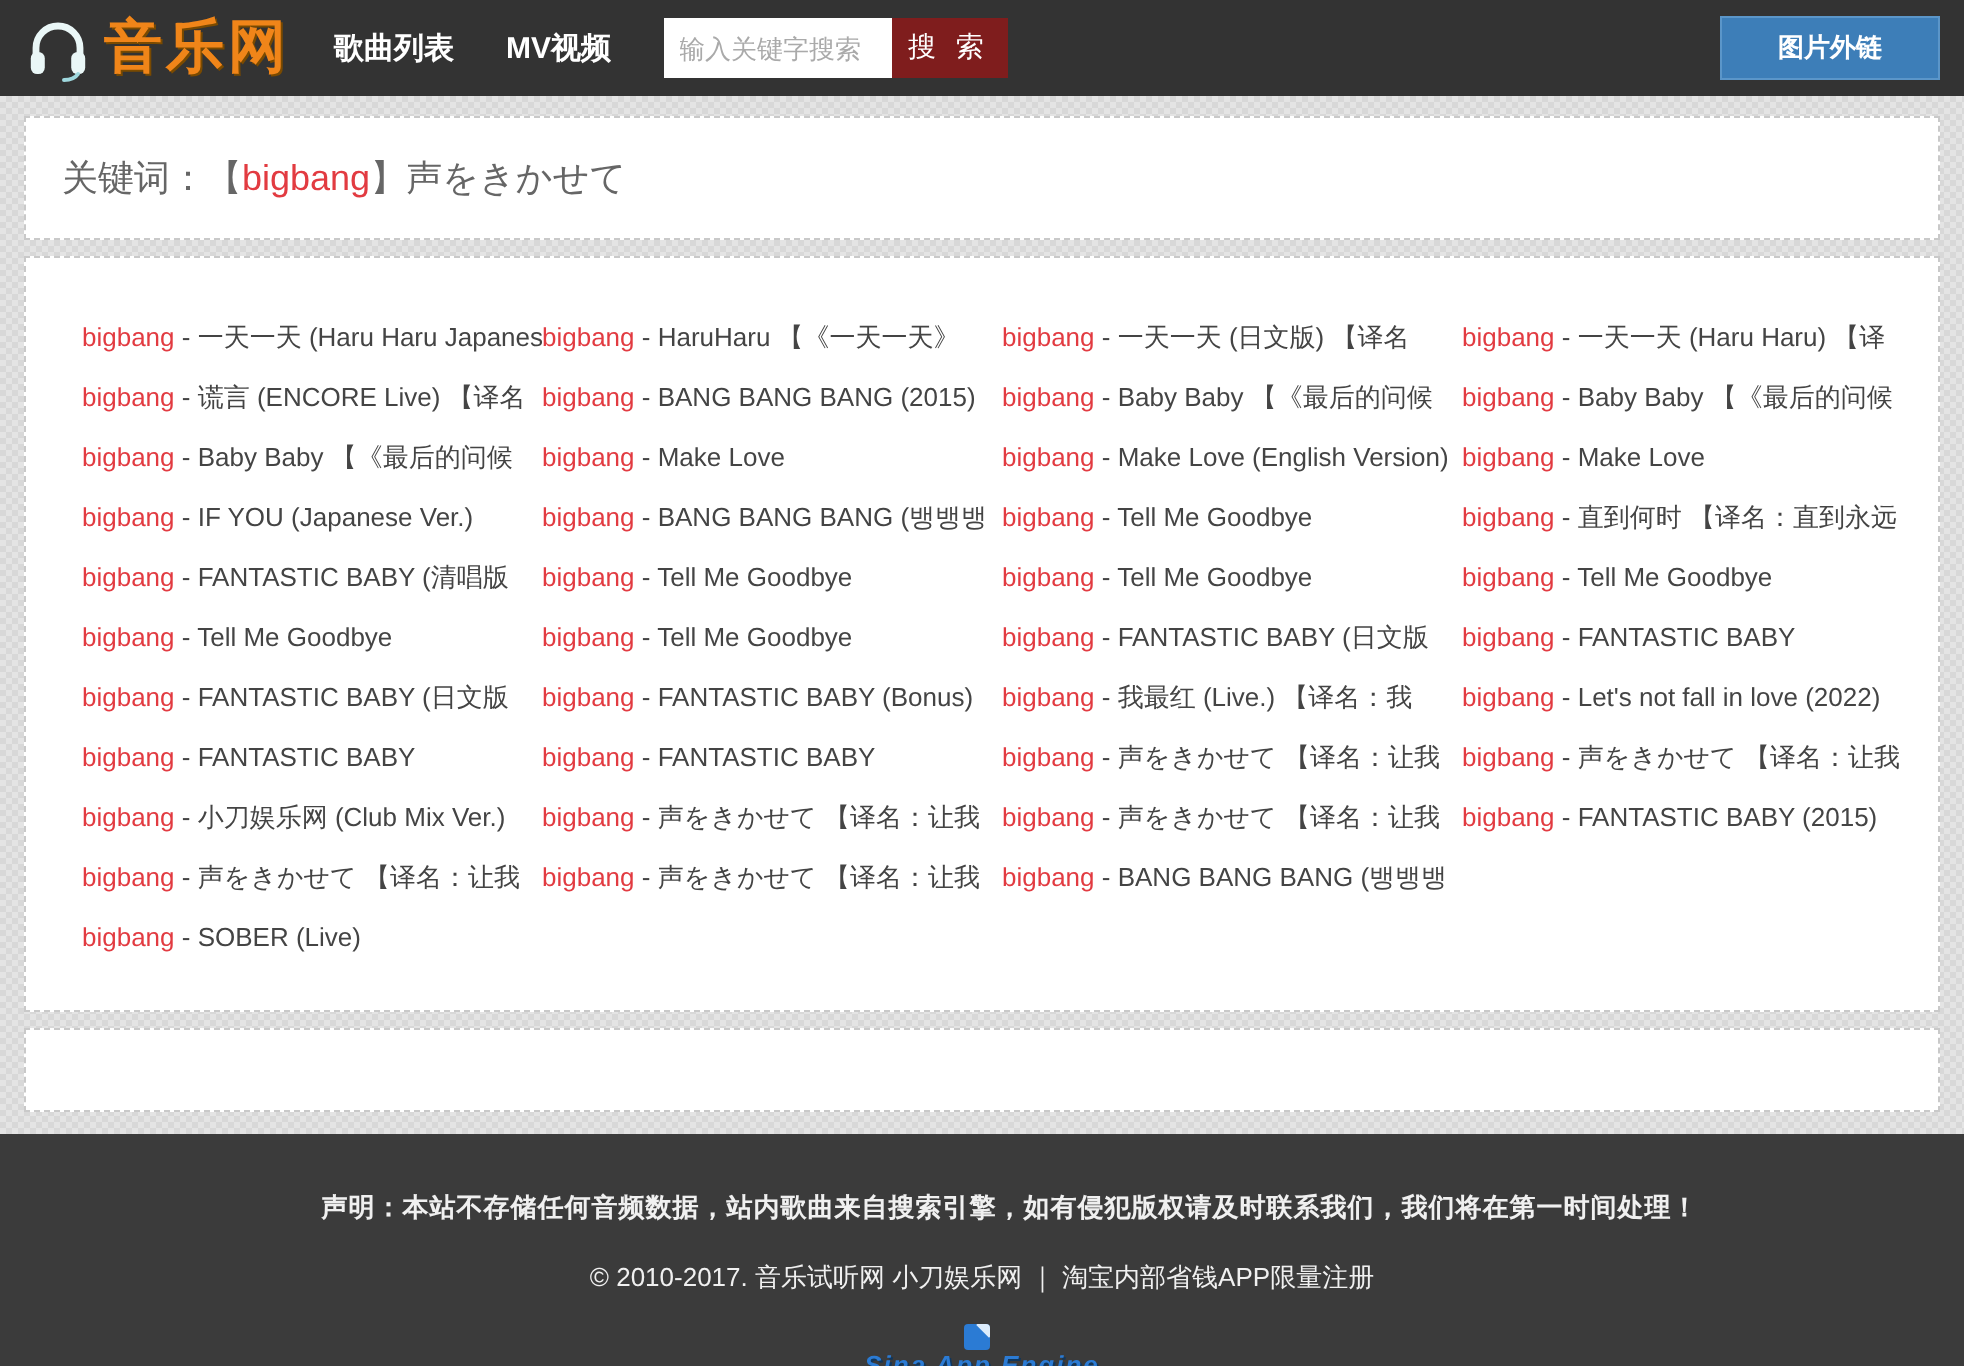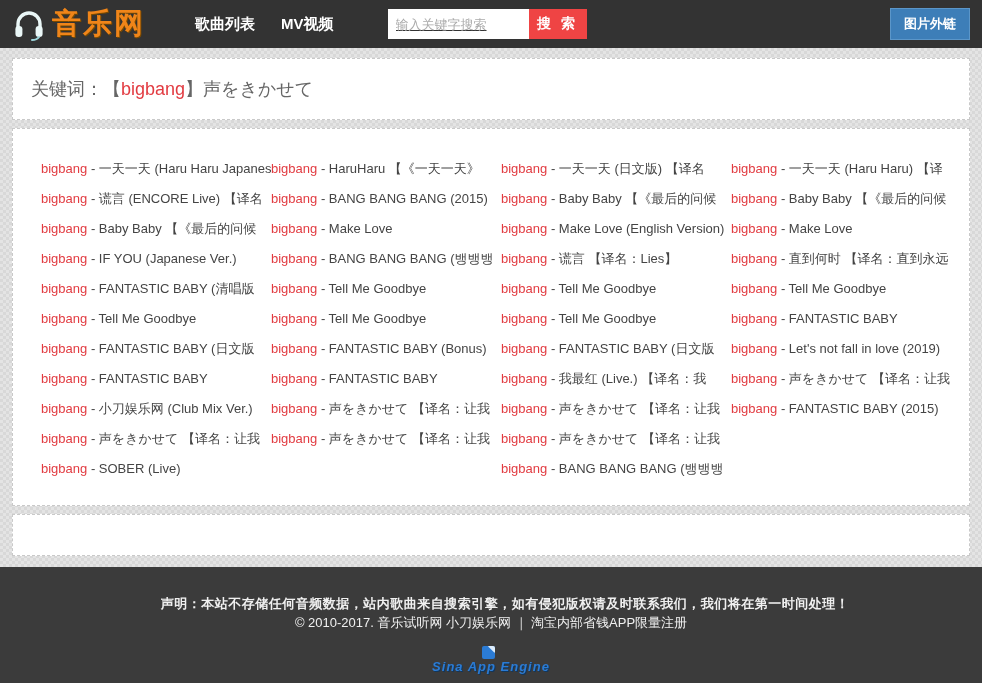--- a/index.html
+++ b/index.html
@@ -10,50 +10,49 @@
     background-image:
       linear-gradient(45deg,#d8d8d8 25%,transparent 25%,transparent 75%,#d8d8d8 75%),
       linear-gradient(45deg,#d8d8d8 25%,transparent 25%,transparent 75%,#d8d8d8 75%);
     background-size:6px 6px;
     background-position:0 0,3px 3px;
     width:982px; height:683px; overflow:hidden;
   }
   
   .header {
     height:48px; background:#333333;
-    display:flex; align-items:center; padding:0 12px;gap:28px;
+    display:flex; align-items:center; padding:0 12px;
   }
   .logo { display:flex; align-items:center; cursor:pointer; }
   .logo svg { width:34px; height:34px; margin-right:6px; }
   .logo-text {
     color:#f08519; font-size:29px; font-weight:bold; letter-spacing:2px;
     text-shadow:1px 1px 0 #7a4a00;
   }
   .nav { display:flex; align-items:center; margin-left:22px; }
   .nav-item {
     color:#ffffff; font-size:15px; font-weight:bold; margin-right:26px;
     cursor:pointer; white-space:nowrap;
   }
   .search-box { display:flex; align-items:center; height:30px; }
   .search-input {
-    width:141px; height:30px; border:none; outline:none;
+    width:114px; height:30px; border:none; outline:none;
     padding:0 8px; font-size:13px; color:#333;
     font-family:"Liberation Sans","DejaVu Sans",sans-serif;
-    text-decoration:underline;
   }
   .search-input::placeholder { color:#aaa; }
   .search-btn {
-    height:30px; width:58px; border:none; background:#ef4444;
-    color:#ffffff; font-size:14px; font-weight:bold; letter-spacing:3px;
+    height:30px; width:58px; border:none; background:#7f1d1d;
+    color:#ffffff; font-size:14px; font-weight:normal; letter-spacing:3px;
     cursor:pointer; font-family:"Liberation Sans","DejaVu Sans",sans-serif;
   }
   .spacer { flex:1; }
   .ext-btn {
     background:#3d7eb8; border:1px solid #5b96c9; color:#ffffff;
-    font-size:13px; font-weight:bold; padding:6px 13px; cursor:pointer;
+    font-size:13px; font-weight:bold; padding:6px 28px; cursor:pointer;
     font-family:"Liberation Sans","DejaVu Sans",sans-serif;
   }
   
   .panel {
     background:#ffffff; border:1px dashed #c9c9c9;
     margin:0 12px;
   }
   .keyword-panel {
     margin-top:10px; height:62px; display:flex; align-items:center;
     padding-left:18px; font-size:18px; color:#666;
@@ -72,21 +71,21 @@
   }
   .result-item .artist { color:#e23b41; }
   .result-item .rest { color:#444444; }
   .empty-panel { margin-top:8px; height:42px; }
   
   .footer {
     margin-top:11px; background:#3b3b3b; height:118px;
     text-align:center; color:#f0f0f0; padding-top:28px;
   }
   .footer-disclaimer { font-size:13px; font-weight:bold; letter-spacing:0.5px;margin-left:28px; }
-  .footer-copyright { font-size:13px; margin-top:1px; }
+  .footer-copyright { font-size:13px; margin-top:17px; }
   .footer-sae {
     margin-top:14px; display:inline-flex; align-items:center; cursor:pointer;flex-direction:column;
   }
   .sae-icon {
     width:13px; height:13px; background:#2b7bd4; border-radius:2px;
     display:inline-block; margin-right:6px; position:relative; overflow:hidden;
   }
   .sae-icon::after {
     content:""; position:absolute; right:-4px; top:-4px;
     width:9px; height:9px; background:#dcecfb; transform:rotate(45deg);
@@ -150,37 +149,36 @@
       <div class="result-item"><span class="artist">bigbang</span><span class="rest"> - Tell Me Goodbye</span></div>
       <div class="result-item"><span class="artist">bigbang</span><span class="rest"> - FANTASTIC BABY (Bonus)</span></div>
       <div class="result-item"><span class="artist">bigbang</span><span class="rest"> - FANTASTIC BABY</span></div>
       <div class="result-item"><span class="artist">bigbang</span><span class="rest"> - 声をきかせて 【译名：让我</span></div>
       <div class="result-item"><span class="artist">bigbang</span><span class="rest"> - 声をきかせて 【译名：让我</span></div>
     </div>
   <div class="result-col">
       <div class="result-item"><span class="artist">bigbang</span><span class="rest"> - 一天一天 (日文版) 【译名</span></div>
       <div class="result-item"><span class="artist">bigbang</span><span class="rest"> - Baby Baby 【《最后的问候</span></div>
       <div class="result-item"><span class="artist">bigbang</span><span class="rest"> - Make Love (English Version)</span></div>
-      <div class="result-item"><span class="artist">bigbang</span><span class="rest"> - 谎言 【译名：Lies】</span></div>
       <div class="result-item"><span class="artist">bigbang</span><span class="rest"> - Tell Me Goodbye</span></div>
       <div class="result-item"><span class="artist">bigbang</span><span class="rest"> - Tell Me Goodbye</span></div>
       <div class="result-item"><span class="artist">bigbang</span><span class="rest"> - FANTASTIC BABY (日文版</span></div>
       <div class="result-item"><span class="artist">bigbang</span><span class="rest"> - 我最红 (Live.) 【译名：我</span></div>
       <div class="result-item"><span class="artist">bigbang</span><span class="rest"> - 声をきかせて 【译名：让我</span></div>
       <div class="result-item"><span class="artist">bigbang</span><span class="rest"> - 声をきかせて 【译名：让我</span></div>
       <div class="result-item"><span class="artist">bigbang</span><span class="rest"> - BANG BANG BANG (뱅뱅뱅</span></div>
     </div>
   <div class="result-col">
       <div class="result-item"><span class="artist">bigbang</span><span class="rest"> - 一天一天 (Haru Haru) 【译</span></div>
       <div class="result-item"><span class="artist">bigbang</span><span class="rest"> - Baby Baby 【《最后的问候</span></div>
       <div class="result-item"><span class="artist">bigbang</span><span class="rest"> - Make Love</span></div>
       <div class="result-item"><span class="artist">bigbang</span><span class="rest"> - 直到何时 【译名：直到永远</span></div>
       <div class="result-item"><span class="artist">bigbang</span><span class="rest"> - Tell Me Goodbye</span></div>
       <div class="result-item"><span class="artist">bigbang</span><span class="rest"> - FANTASTIC BABY</span></div>
-      <div class="result-item"><span class="artist">bigbang</span><span class="rest"> - Let's not fall in love (2019)</span></div>
+      <div class="result-item"><span class="artist">bigbang</span><span class="rest"> - Let's not fall in love (2022)</span></div>
       <div class="result-item"><span class="artist">bigbang</span><span class="rest"> - 声をきかせて 【译名：让我</span></div>
       <div class="result-item"><span class="artist">bigbang</span><span class="rest"> - FANTASTIC BABY (2015)</span></div>
     </div>
 </div>
 
 <div class="panel empty-panel"></div>
 
 <div class="footer">
   <div class="footer-disclaimer">声明：本站不存储任何音频数据，站内歌曲来自搜索引擎，如有侵犯版权请及时联系我们，我们将在第一时间处理！</div>
   <div class="footer-copyright">© 2010-2017. 音乐试听网 小刀娱乐网 ｜ 淘宝内部省钱APP限量注册</div>

